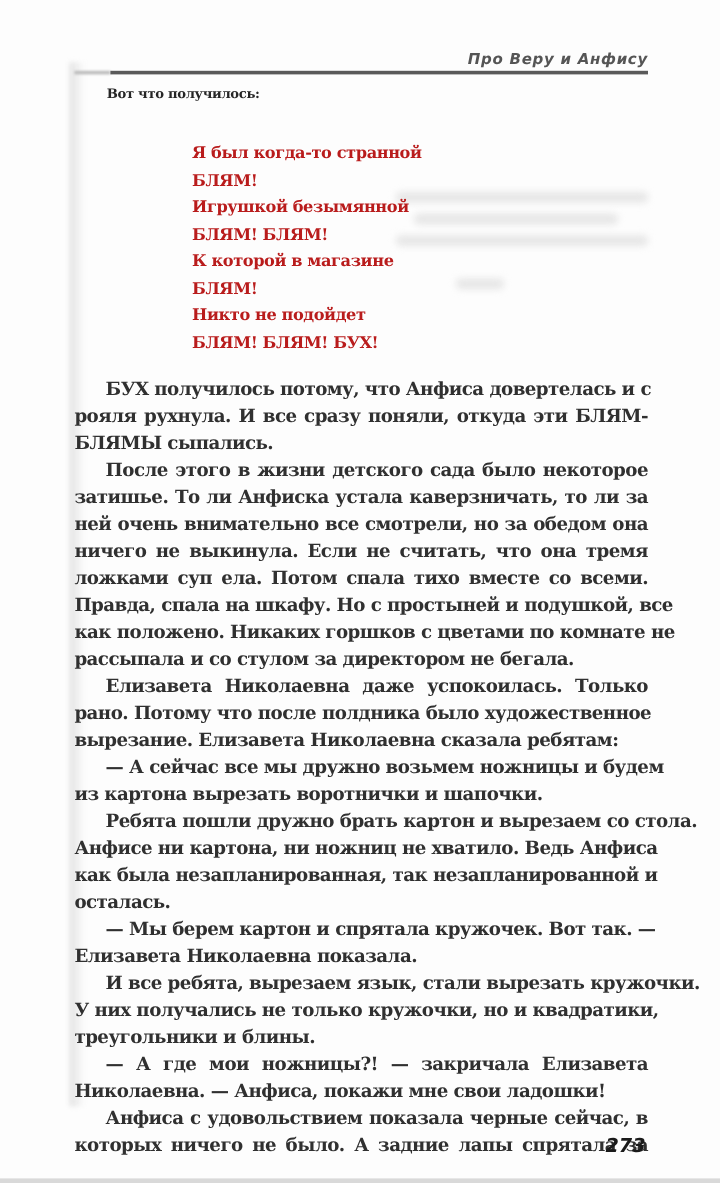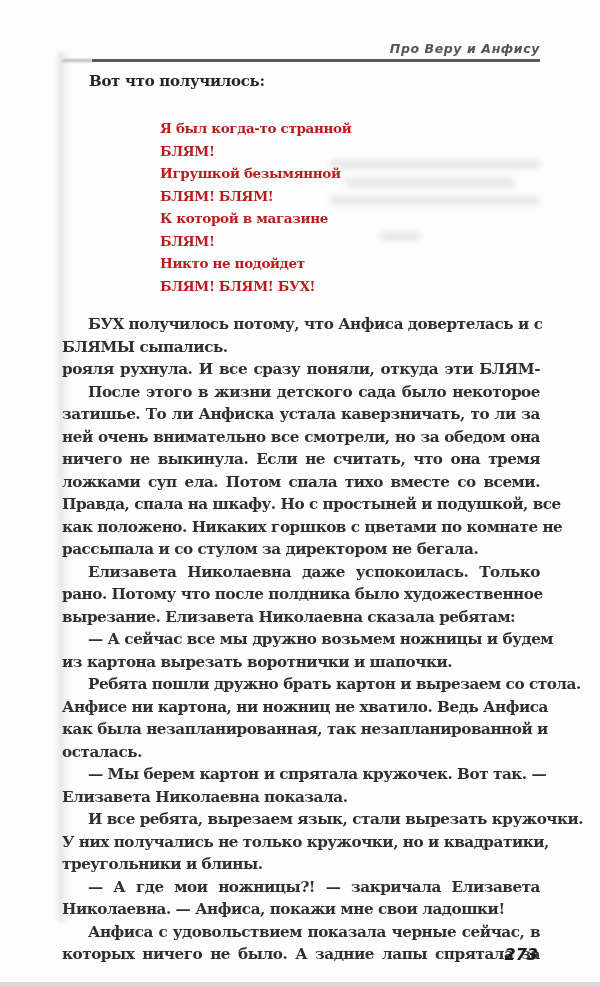--- a/index.html
+++ b/index.html
@@ -31,21 +31,21 @@
     color: #555; letter-spacing: 0.6px; text-align: right;
   }
   .running-head .rule {
     position: absolute; left: 30px; right: 0; top: 18px; height: 3px; background: #5a5a5a;
   }
   .running-head .rule-stub {
     position: absolute; left: 0; width: 30px; top: 18px; height: 3px; background: #bdbdbd; filter: blur(1px);
   }
   .intro {
     position: absolute; left: 89px; top: 72px;
-    font-size: 15px; font-weight: bold; color: #262626; letter-spacing: -0.3px;
+    font-size: 11px; font-weight: bold; color: #262626; letter-spacing: -0.3px;
   }
   .poem {
     position: absolute; left: 160px; top: 117px; margin: 0; padding: 0; list-style: none;
   }
   .poem li {
     height: 22.5px; line-height: 22.5px;
     font-size: 13.5px; font-weight: bold; color: #b91c1c; letter-spacing: -0.35px;
   }
   .body-text {
     position: absolute; left: 62px; top: 313px; width: 478px;
@@ -91,22 +91,22 @@
     <li>Игрушкой безымянной</li>
     <li>БЛЯМ! БЛЯМ!</li>
     <li>К которой в магазине</li>
     <li>БЛЯМ!</li>
     <li>Никто не подойдет</li>
     <li>БЛЯМ! БЛЯМ! БУХ!</li>
   </ul>
 
   <div class="body-text" id="body-text">
       <div class="line indent">БУХ получилось потому, что Анфиса довертелась и с</div>
+      <div class="line">рояля рухнула. И все сразу поняли, откуда эти БЛЯМ-</div>
       <div class="line last">БЛЯМЫ сыпались.</div>
-      <div class="line">рояля рухнула. И все сразу поняли, откуда эти БЛЯМ-</div>
       <div class="line indent">После этого в жизни детского сада было некоторое</div>
       <div class="line">затишье. То ли Анфиска устала каверзничать, то ли за</div>
       <div class="line">ней очень внимательно все смотрели, но за обедом она</div>
       <div class="line">ничего не выкинула. Если не считать, что она тремя</div>
       <div class="line">ложками суп ела. Потом спала тихо вместе со всеми.</div>
       <div class="line">Правда, спала на шкафу. Но с простыней и подушкой, все</div>
       <div class="line">как положено. Никаких горшков с цветами по комнате не</div>
       <div class="line last">рассыпала и со стулом за директором не бегала.</div>
       <div class="line indent">Елизавета Николаевна даже успокоилась. Только</div>
       <div class="line">рано. Потому что после полдника было художественное</div>

